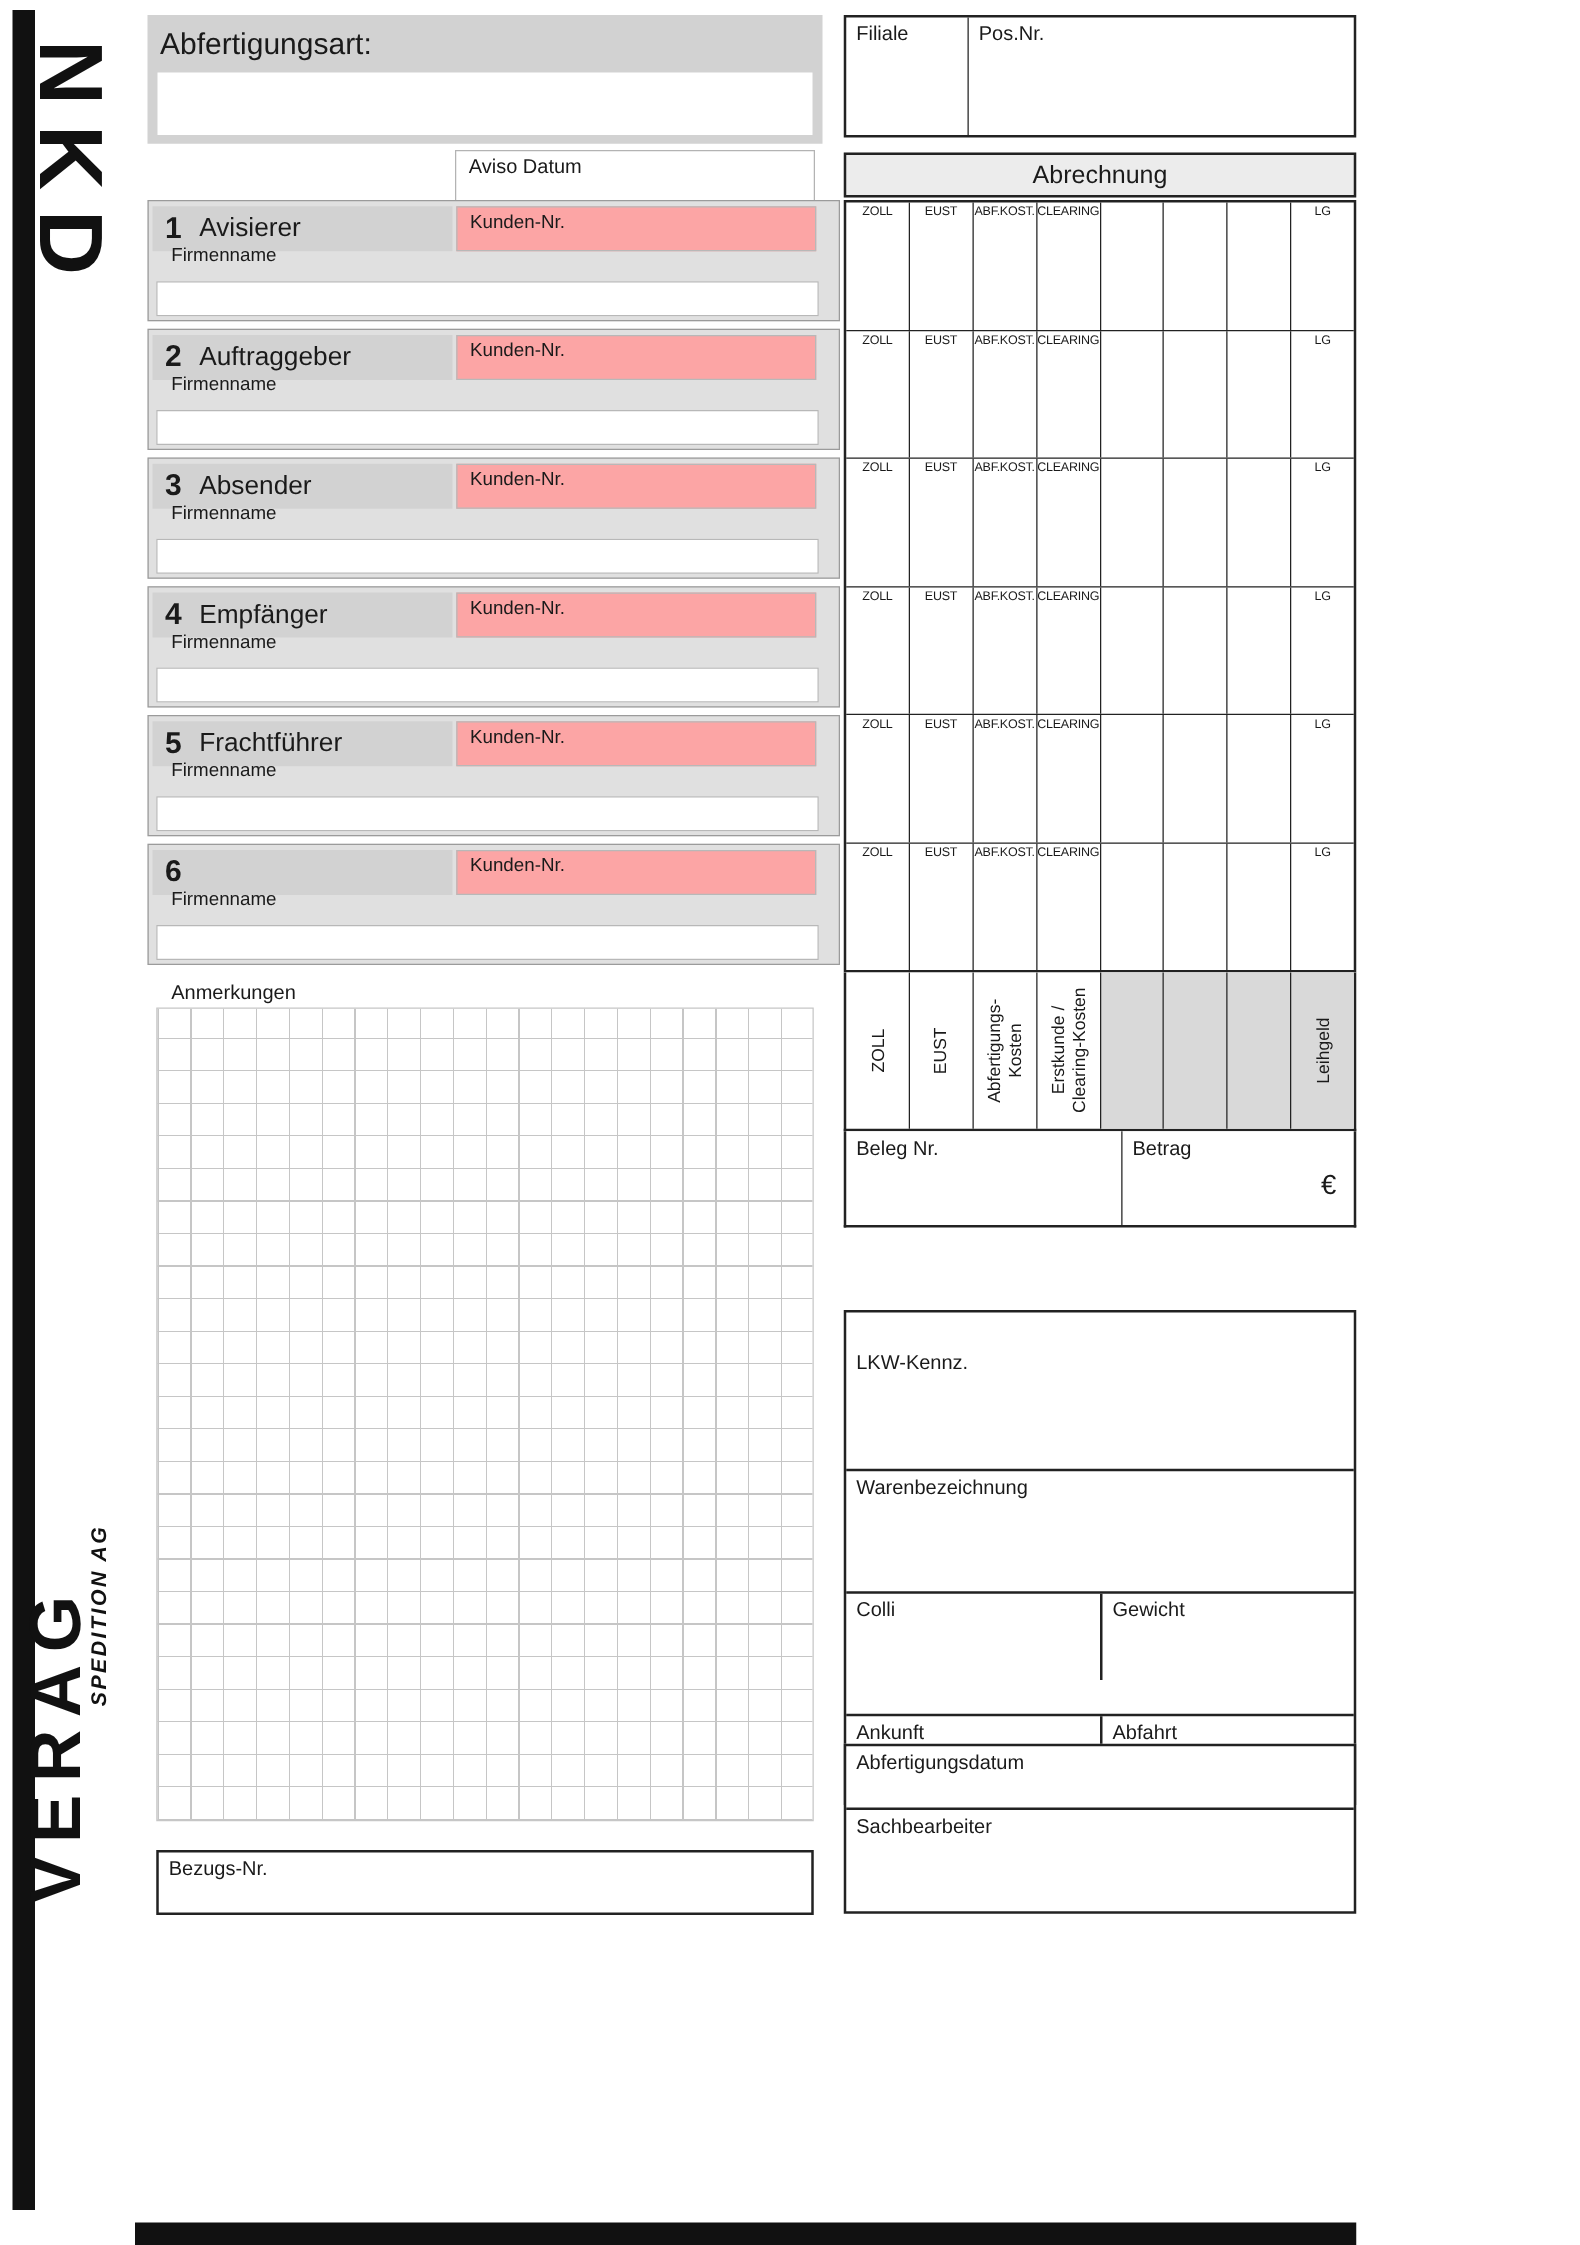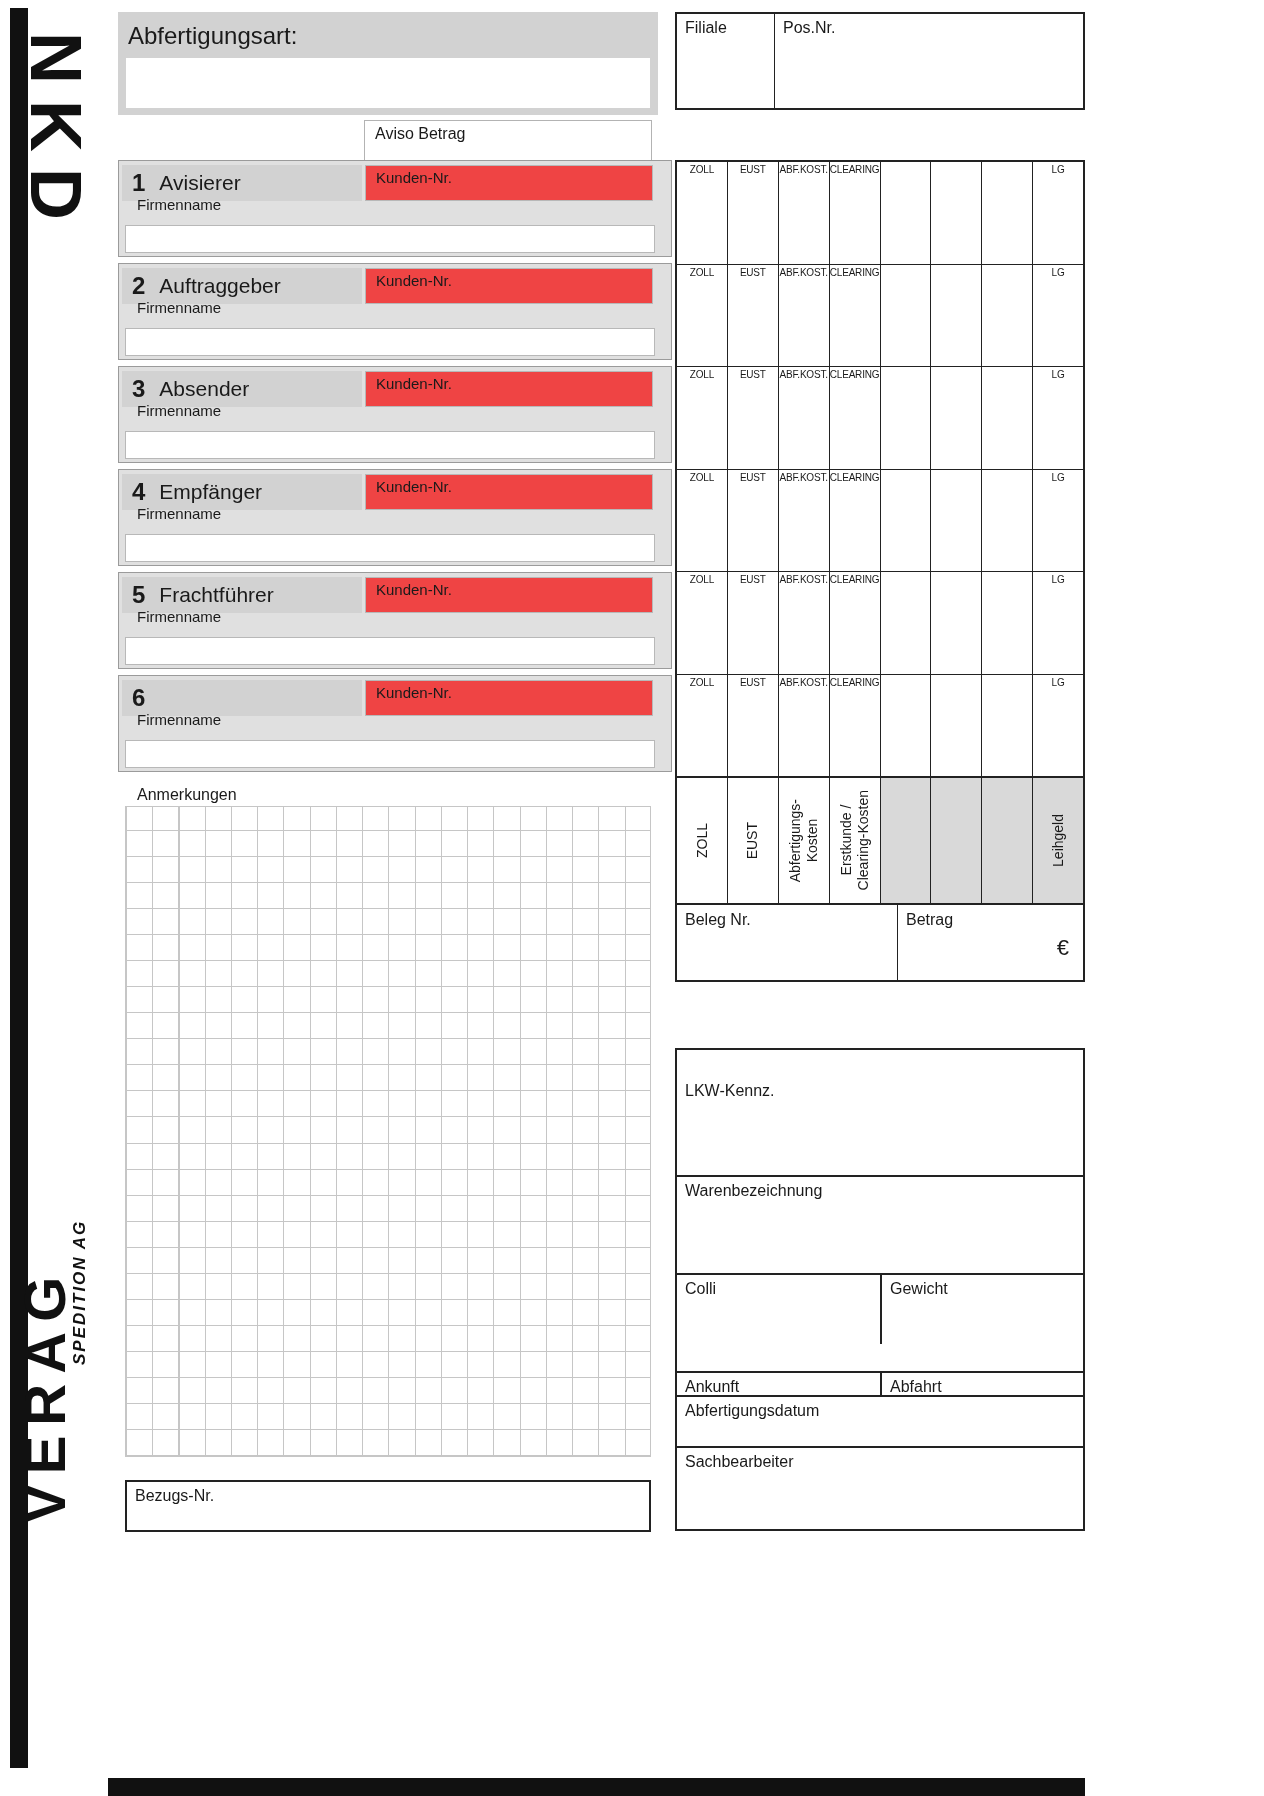--- a/index.html
+++ b/index.html
@@ -23,21 +23,21 @@
   .filiale-cell { width:98px; border-right:1px solid #222; padding:5px 8px; font-size:16px; }
   .posnr-cell { flex:1; padding:5px 8px; font-size:16px; }
   .aviso-box { left:364px; top:120px; width:288px; height:42px; background:#fff; border:1px solid #b3b3b3; padding:4px 10px; font-size:16px; }
   .abrechnung-header { left:675px; top:122px; width:410px; height:36px; background:#ececec; border:2px solid #222; display:flex; align-items:center; justify-content:center; font-size:20px; }
 
   
   .party { position:absolute; left:118px; width:554px; height:97px; background:#e0e0e0; border:1px solid #9b9b9b; }
   .party-strip { position:absolute; left:3px; top:4px; width:240px; height:36px; background:#d2d2d2; display:flex; align-items:center; gap:14px; padding-left:10px; }
   .party-number { font-size:24px; font-weight:bold; }
   .party-name { font-size:21px; }
-  .kunden-box { position:absolute; left:246px; top:4px; width:288px; height:36px; background:#ef4444; border:1px solid #b8b8b8; padding:3px 10px; font-size:15px; }
+  .kunden-box { position:absolute; left:246px; top:4px; width:288px; height:36px; background:#fca5a5; border:1px solid #b8b8b8; padding:3px 10px; font-size:15px; }
   .firma-label { position:absolute; left:18px; top:35px; font-size:15px; }
   .firma-input { position:absolute; left:6px; top:64px; width:530px; height:28px; background:#fff; border:1px solid #b8b8b8; }
 
   
   .ab-table { left:675px; top:160px; width:410px; height:618px; border:2px solid #222; background:#fff; display:flex; flex-direction:column; }
   .ab-row { flex:1; display:flex; border-top:1px solid #222; }
   .ab-row:first-child { border-top:none; }
   .ab-cell { flex:1; border-left:1px solid #222; text-align:center; padding-top:2px; font-size:10px; letter-spacing:-0.2px; }
   .ab-cell:first-child { border-left:none; }
 
@@ -99,23 +99,26 @@
   <div class="abs filiale-box">
     <div class="filiale-cell">
       <span>Filiale</span>
     </div>
     <div class="posnr-cell">
       <span>Pos.Nr.</span>
     </div>
   </div>
 
   <div class="abs aviso-box">
-    <span>Aviso Betrag</span>
-  </div>
-
+    <span>Aviso Datum</span>
+  </div>
+
+  <div class="abs abrechnung-header">
+    <span>Abrechnung</span>
+  </div>
 
   <div id="parties">
   <div class="party" style="top: 160px;">
     <div class="party-strip">
       <span class="party-number">1</span>
       <span class="party-name">Avisierer</span>
     </div>
     <div class="kunden-box">
       <span>Kunden-Nr.</span>
     </div>

